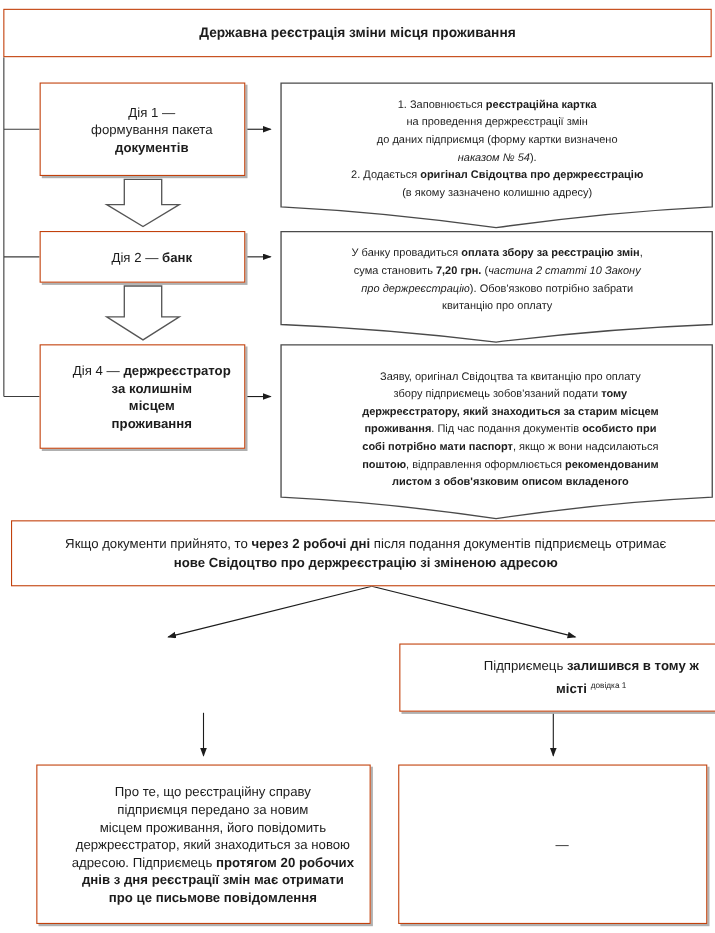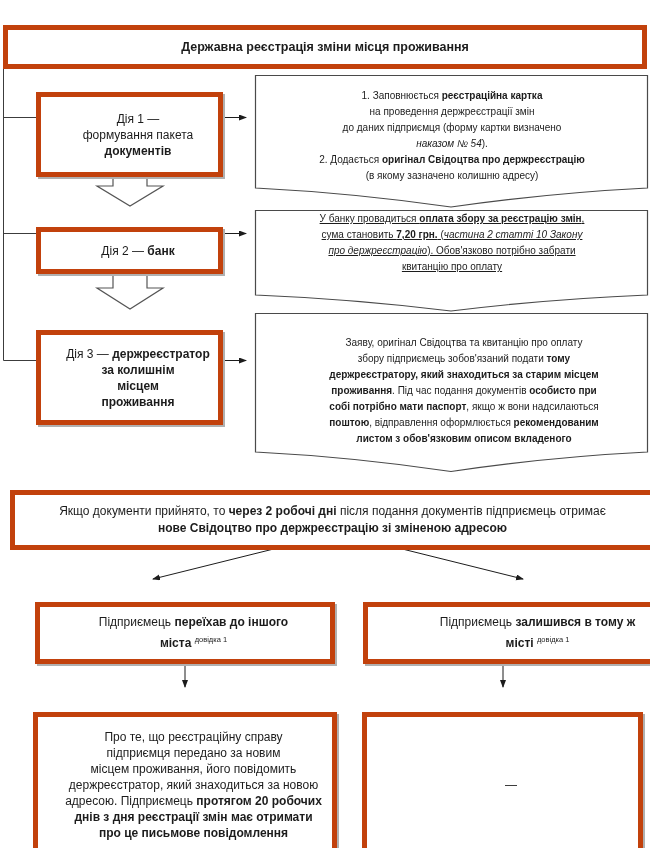--- a/index.html
+++ b/index.html
@@ -8,44 +8,43 @@
     width:650px;height:848px;
     background:#ffffff;
     font-family:"Liberation Sans", sans-serif;
     color:#1c1c1c;
     overflow:hidden;
   }
   #connectors{position:absolute;left:0;top:0;z-index:1;pointer-events:none;}
   .box{
     position:absolute;
     box-sizing:border-box;
-    border:5px solid #c2410c;
+    border:1px solid #c2410c;
     background:#ffffff;
     display:flex;align-items:center;justify-content:center;
     text-align:center;
     font-size:12px;line-height:16px;
     z-index:2;
     padding:2px 8px;
-    margin-top:17px;
   }
   .shadowed{box-shadow:2px 2px 0 #b0b0b0;padding-left:25px;}
   .banner-text{
     position:absolute;
     display:flex;align-items:flex-end;justify-content:center;
     text-align:center;
     font-size:10px;line-height:16px;
     z-index:2;
     padding:0 4px;box-sizing:border-box;
   }
   #title-box{left:3px;top:8px;width:644px;height:44px;font-weight:bold;font-size:12.5px;}
   #step1-box{left:36px;top:75px;width:187px;height:85px;}
   #step2-box{left:36px;top:210px;width:187px;height:47px;}
   #step3-box{left:36px;top:313px;width:187px;height:95px;}
   #step1-detail{left:262px;top:80px;width:380px;height:104px;}
-  #step2-detail{left:262px;top:197px;width:380px;height:78px;text-decoration:underline;}
+  #step2-detail{left:262px;top:209px;width:380px;height:78px;}
   #step3-detail{left:274px;top:317px;width:380px;height:130px;}
   #result-box{left:10px;top:473px;width:645px;height:60px;line-height:17px;}
   #branch-left-box{left:35px;top:585px;width:300px;height:62px;line-height:17px;}
   #branch-right-box{left:363px;top:585px;width:332px;height:62px;line-height:17px;}
   #outcome-left-box{left:33px;top:695px;width:304px;height:145px;}
   #outcome-right-box{left:362px;top:695px;width:281px;height:145px;}
   .seg-n{font-weight:400;font-style:normal;}
   .seg-b{font-weight:700;}
   .seg-i{font-style:italic;}
   .seg-sup{font-size:7.5px;font-weight:400;font-style:normal;vertical-align:5px;}
@@ -86,40 +85,37 @@
     <span>Державна реєстрація зміни місця проживання</span>
   </div>
 
   <div class="box shadowed" id="step1-box">
     <div><span class="seg-n">Дія 1 —</span><br><span class="seg-n">формування пакета</span><br><span class="seg-b">документів</span></div>
   </div>
   <div class="box shadowed" id="step2-box">
     <div><span class="seg-n">Дія 2 — </span><span class="seg-b">банк</span></div>
   </div>
   <div class="box shadowed" id="step3-box">
-    <div><span class="seg-n">Дія 3 — </span><span class="seg-b">держреєстратор</span><br><span class="seg-b">за колишнім</span><br><span class="seg-b">місцем</span><br><span class="seg-b">проживання</span></div>
+    <div><span class="seg-n">Дія 4 — </span><span class="seg-b">держреєстратор</span><br><span class="seg-b">за колишнім</span><br><span class="seg-b">місцем</span><br><span class="seg-b">проживання</span></div>
   </div>
 
   <div class="banner-text" id="step1-detail">
     <div><span class="seg-n">1. Заповнюється </span><span class="seg-b">реєстраційна картка</span><br><span class="seg-n">на проведення держреєстрації змін</span><br><span class="seg-n">до даних підприємця (форму картки визначено</span><br><span class="seg-i">наказом № 54</span><span class="seg-n">).</span><br><span class="seg-n">2. Додається </span><span class="seg-b">оригінал Свідоцтва про держреєстрацію</span><br><span class="seg-n">(в якому зазначено колишню адресу)</span></div>
   </div>
   <div class="banner-text" id="step2-detail">
     <div><span class="seg-n">У банку провадиться </span><span class="seg-b">оплата збору за реєстрацію змін</span><span class="seg-n">,</span><br><span class="seg-n">сума становить </span><span class="seg-b">7,20 грн.</span><span class="seg-n"> (</span><span class="seg-i">частина 2 статті 10 Закону</span><br><span class="seg-i">про держреєстрацію</span><span class="seg-n">). Обов'язково потрібно забрати</span><br><span class="seg-n">квитанцію про оплату</span></div>
   </div>
   <div class="banner-text" id="step3-detail">
     <div><span class="seg-n">Заяву, оригінал Свідоцтва та квитанцію про оплату</span><br><span class="seg-n">збору підприємець зобов'язаний подати </span><span class="seg-b">тому</span><br><span class="seg-b">держреєстратору, який знаходиться за старим місцем</span><br><span class="seg-b">проживання</span><span class="seg-n">. Під час подання документів </span><span class="seg-b">особисто при</span><br><span class="seg-b">собі потрібно мати паспорт</span><span class="seg-n">, якщо ж вони надсилаються</span><br><span class="seg-b">поштою</span><span class="seg-n">, відправлення оформлюється </span><span class="seg-b">рекомендованим</span><br><span class="seg-b">листом з обов'язковим описом вкладеного</span></div>
   </div>
 
   <div class="box" id="result-box">
     <div><span class="seg-n">Якщо документи прийнято, то </span><span class="seg-b">через 2 робочі дні</span><span class="seg-n"> після подання документів підприємець отримає</span><br><span class="seg-b">нове Свідоцтво про держреєстрацію зі зміненою адресою</span></div>
   </div>
 
-  <div class="box shadowed" id="branch-left-box">
-    <div><span class="seg-n">Підприємець </span><span class="seg-b">переїхав до іншого</span><br><span class="seg-b">міста</span><span class="seg-n"> </span><span class="seg-sup">довідка 1</span></div>
-  </div>
   <div class="box shadowed" id="branch-right-box">
     <div><span class="seg-n">Підприємець </span><span class="seg-b">залишився в тому ж</span><br><span class="seg-b">місті</span><span class="seg-n"> </span><span class="seg-sup">довідка 1</span></div>
   </div>
 
   <div class="box shadowed" id="outcome-left-box">
     <div><span class="seg-n">Про те, що реєстраційну справу</span><br><span class="seg-n">підприємця передано за новим</span><br><span class="seg-n">місцем проживання, його повідомить</span><br><span class="seg-n">держреєстратор, який знаходиться за новою</span><br><span class="seg-n">адресою. Підприємець </span><span class="seg-b">протягом 20 робочих</span><br><span class="seg-b">днів з дня реєстрації змін має отримати</span><br><span class="seg-b">про це письмове повідомлення</span></div>
   </div>
   <div class="box shadowed" id="outcome-right-box">
     <div><span class="seg-n">—</span></div>
   </div>

